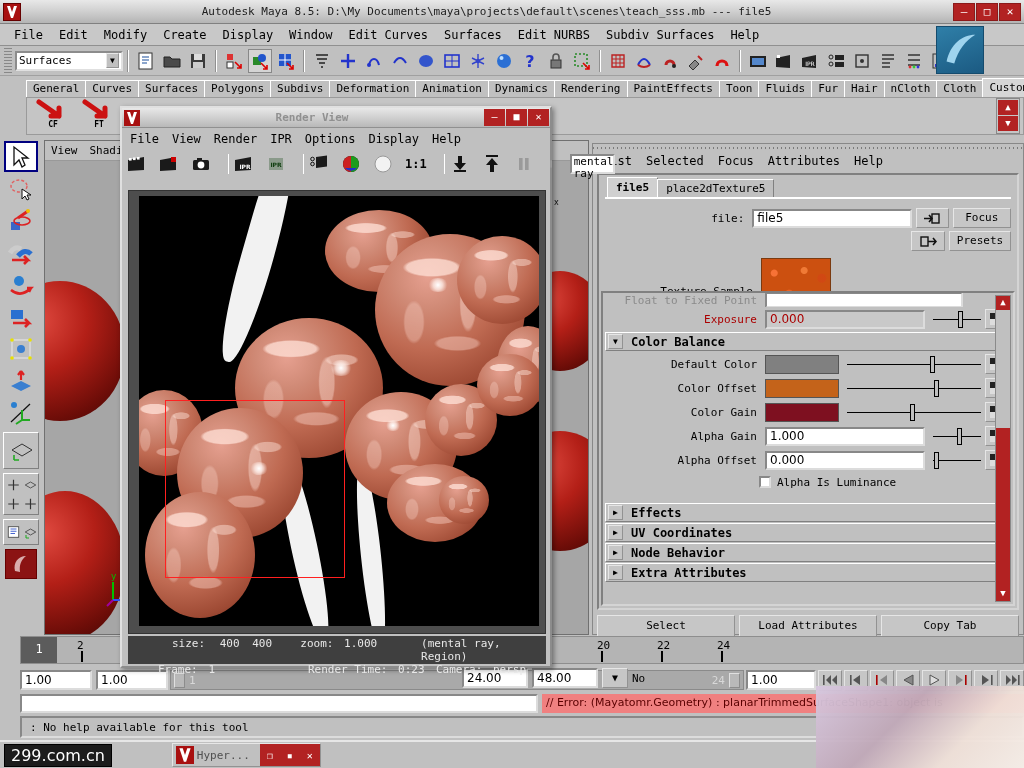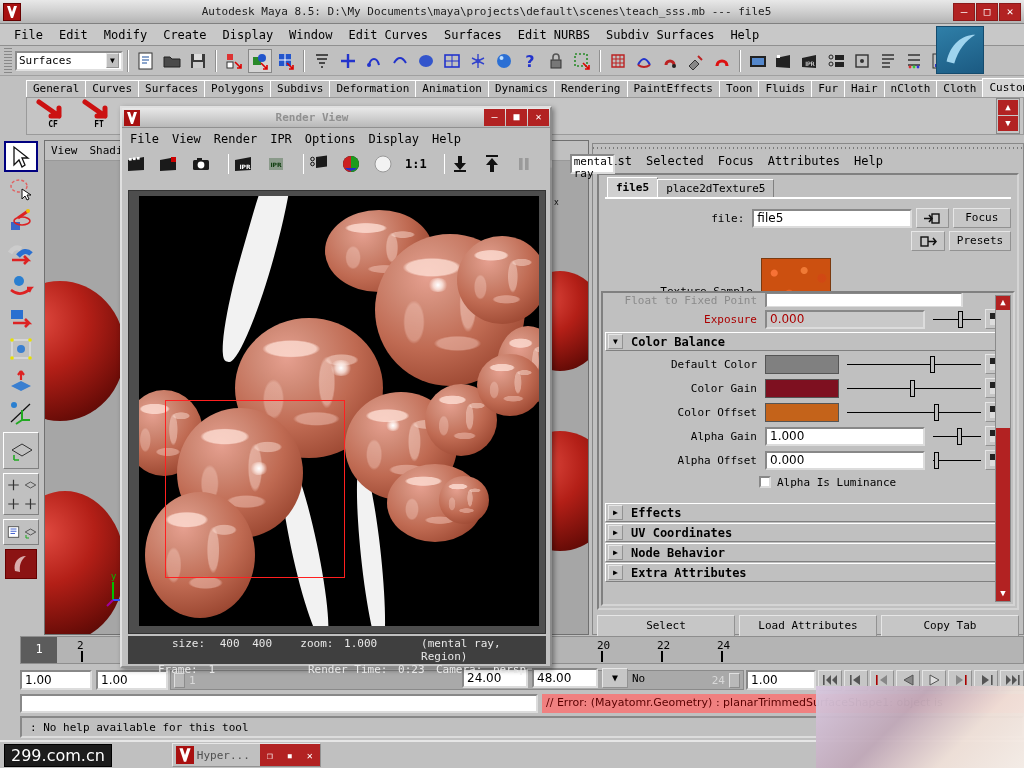--- a/index.html
+++ b/index.html
@@ -831,41 +831,41 @@
           <div class="iconbtn" style="width:22px">
             <svg width="12" height="12" viewBox="0 0 12 12">
                 <rect width="6" height="6" fill="#222"></rect>
                 <rect x="6" y="6" width="6" height="6" fill="#222"></rect>
                 <rect x="6" width="6" height="6" fill="#ddd"></rect>
                 <rect y="6" width="6" height="6" fill="#ddd"></rect>
               </svg>
             </div>
         </div>
         <div class="fieldrow">
-          <div class="flabel">Color Gain</div>
-          <div class="swatch" id="sw1" style="background: rgb(126, 16, 32);"></div>
+          <div class="flabel">Color Offset</div>
+          <div class="swatch" id="sw2" style="background: rgb(196, 99, 26);"></div>
           <div class="slider">
               <div class="track"></div>
-              <div class="knob" id="kn1" style="left: 47%;"></div>
+              <div class="knob" id="kn2" style="left: 65%;"></div>
             </div>
           <div class="iconbtn" style="width:22px">
             <svg width="12" height="12" viewBox="0 0 12 12">
                 <rect width="6" height="6" fill="#222"></rect>
                 <rect x="6" y="6" width="6" height="6" fill="#222"></rect>
                 <rect x="6" width="6" height="6" fill="#ddd"></rect>
                 <rect y="6" width="6" height="6" fill="#ddd"></rect>
               </svg>
             </div>
         </div>
         <div class="fieldrow">
-          <div class="flabel">Color Offset</div>
-          <div class="swatch" id="sw2" style="background: rgb(196, 99, 26);"></div>
+          <div class="flabel">Color Gain</div>
+          <div class="swatch" id="sw1" style="background: rgb(126, 16, 32);"></div>
           <div class="slider">
               <div class="track"></div>
-              <div class="knob" id="kn2" style="left: 65%;"></div>
+              <div class="knob" id="kn1" style="left: 47%;"></div>
             </div>
           <div class="iconbtn" style="width:22px">
             <svg width="12" height="12" viewBox="0 0 12 12">
                 <rect width="6" height="6" fill="#222"></rect>
                 <rect x="6" y="6" width="6" height="6" fill="#222"></rect>
                 <rect x="6" width="6" height="6" fill="#ddd"></rect>
                 <rect y="6" width="6" height="6" fill="#ddd"></rect>
               </svg>
             </div>
         </div>

